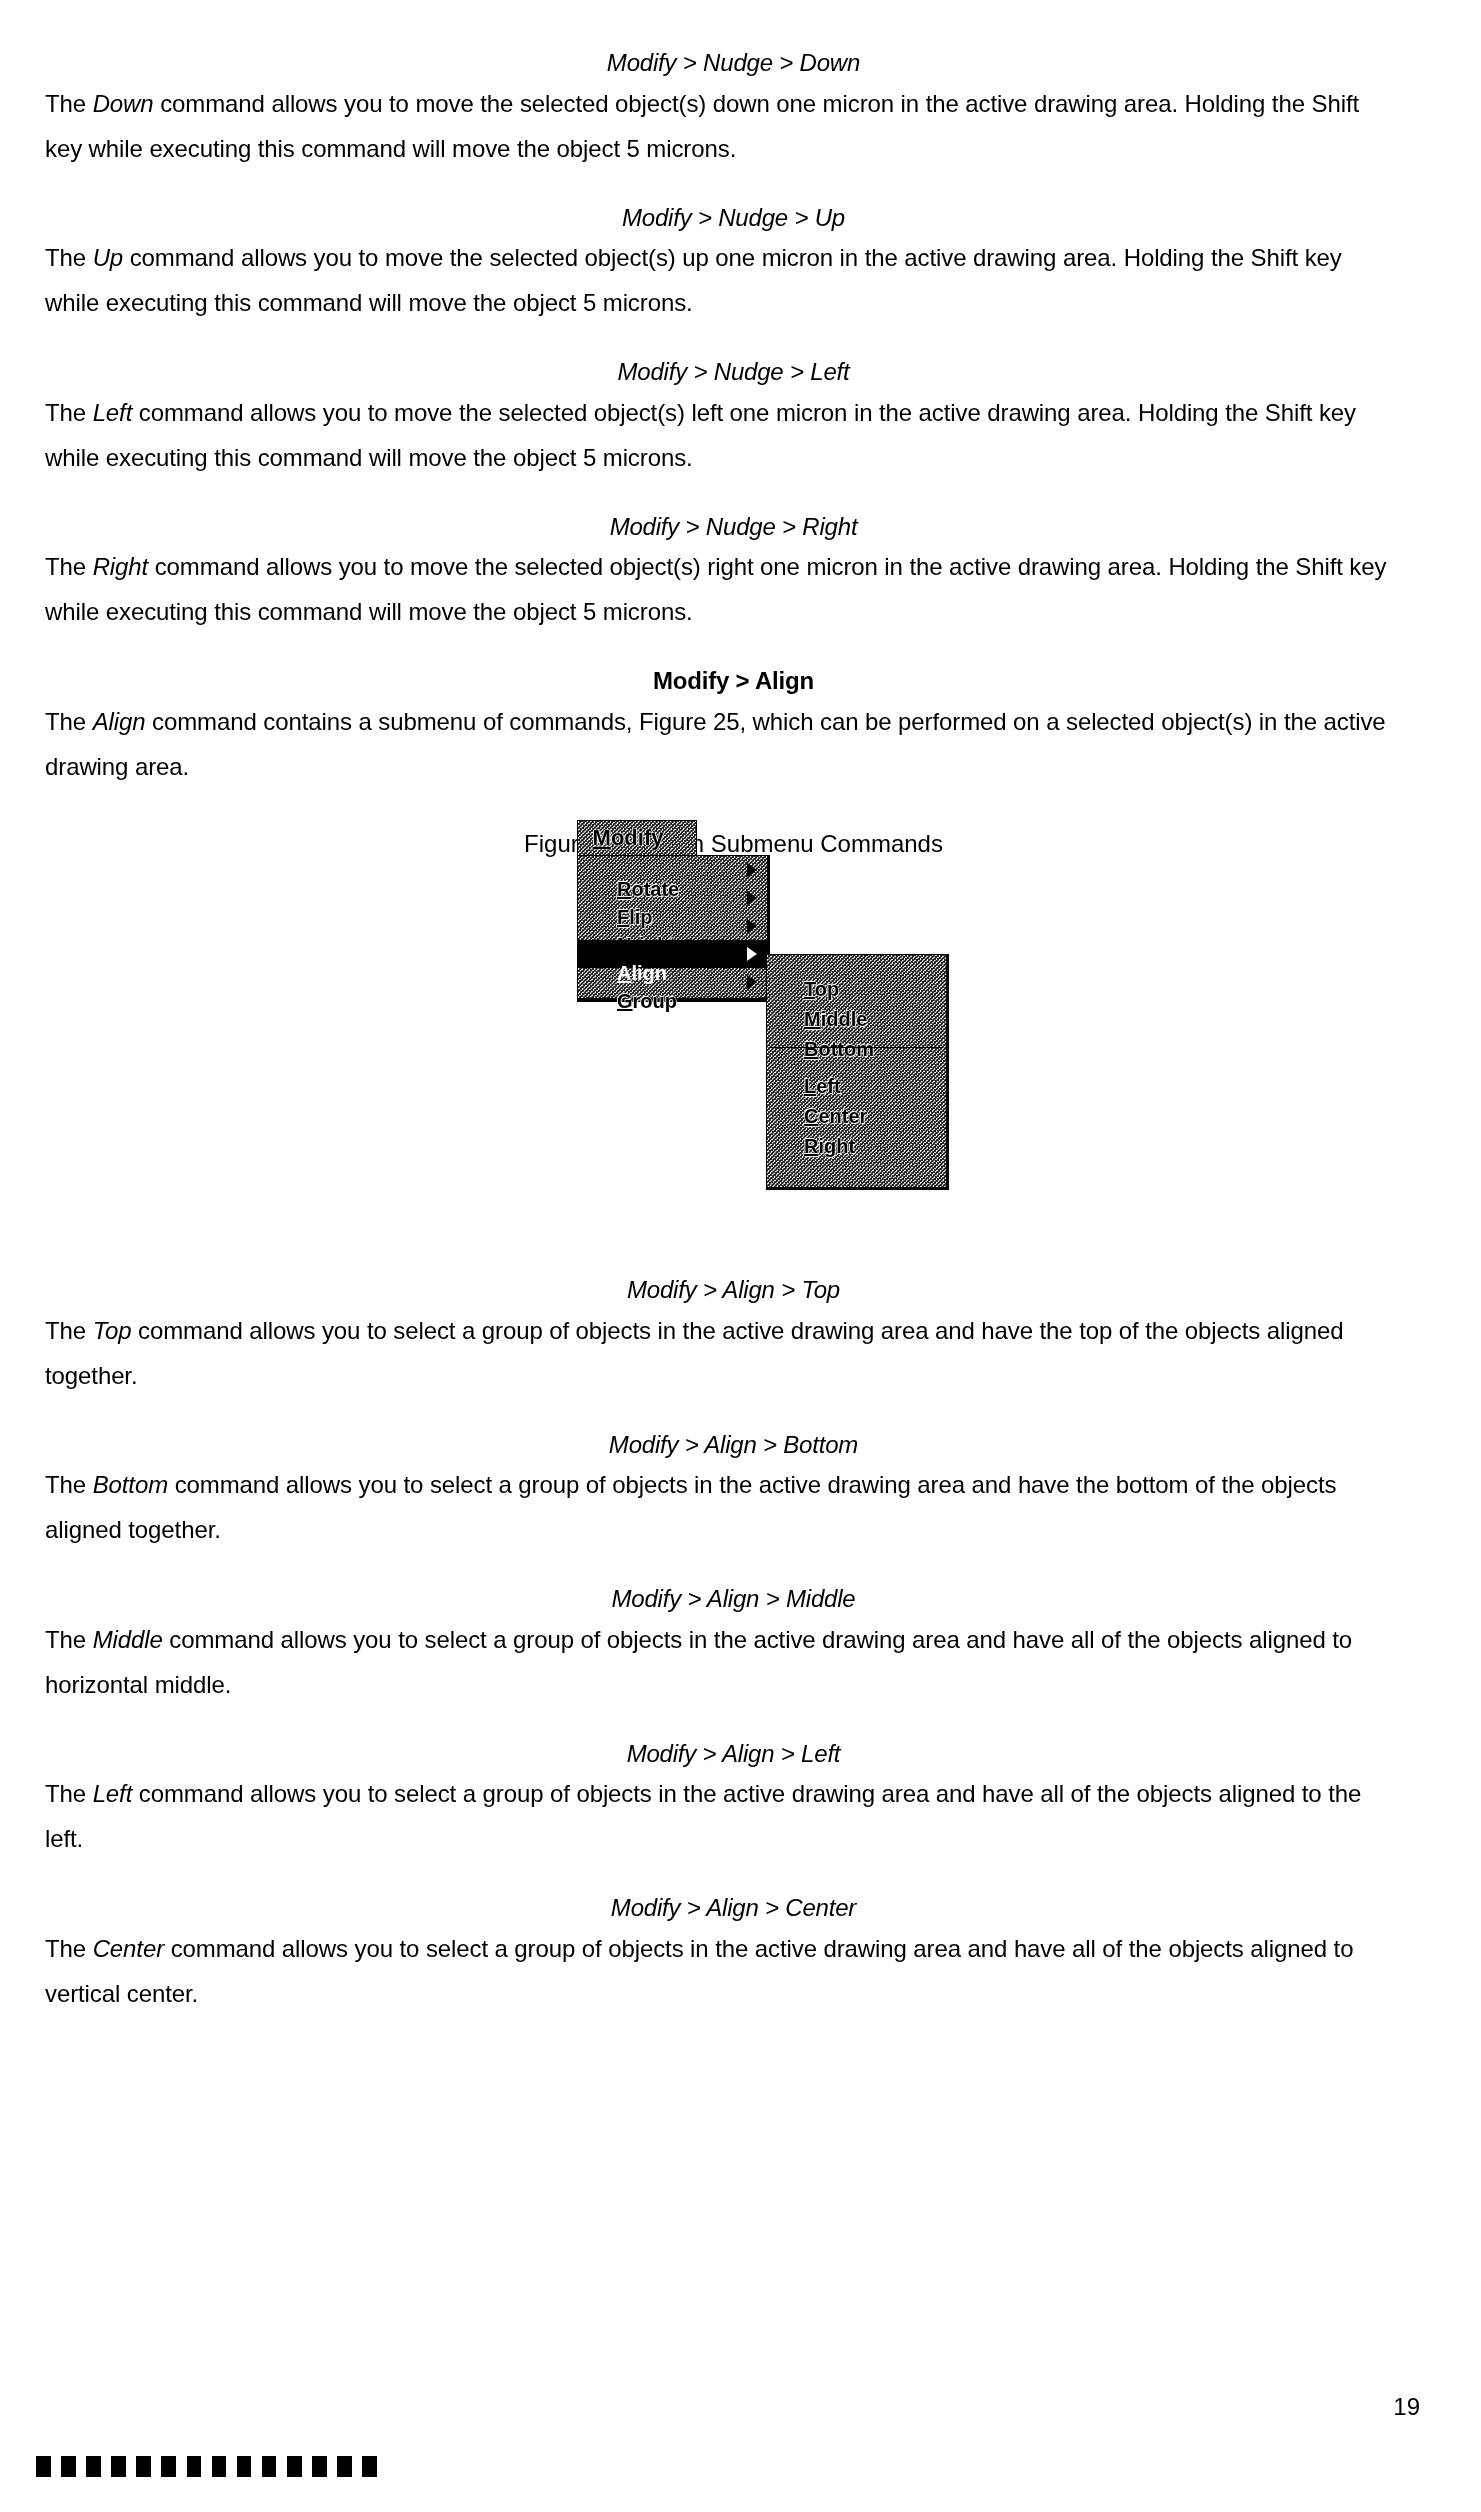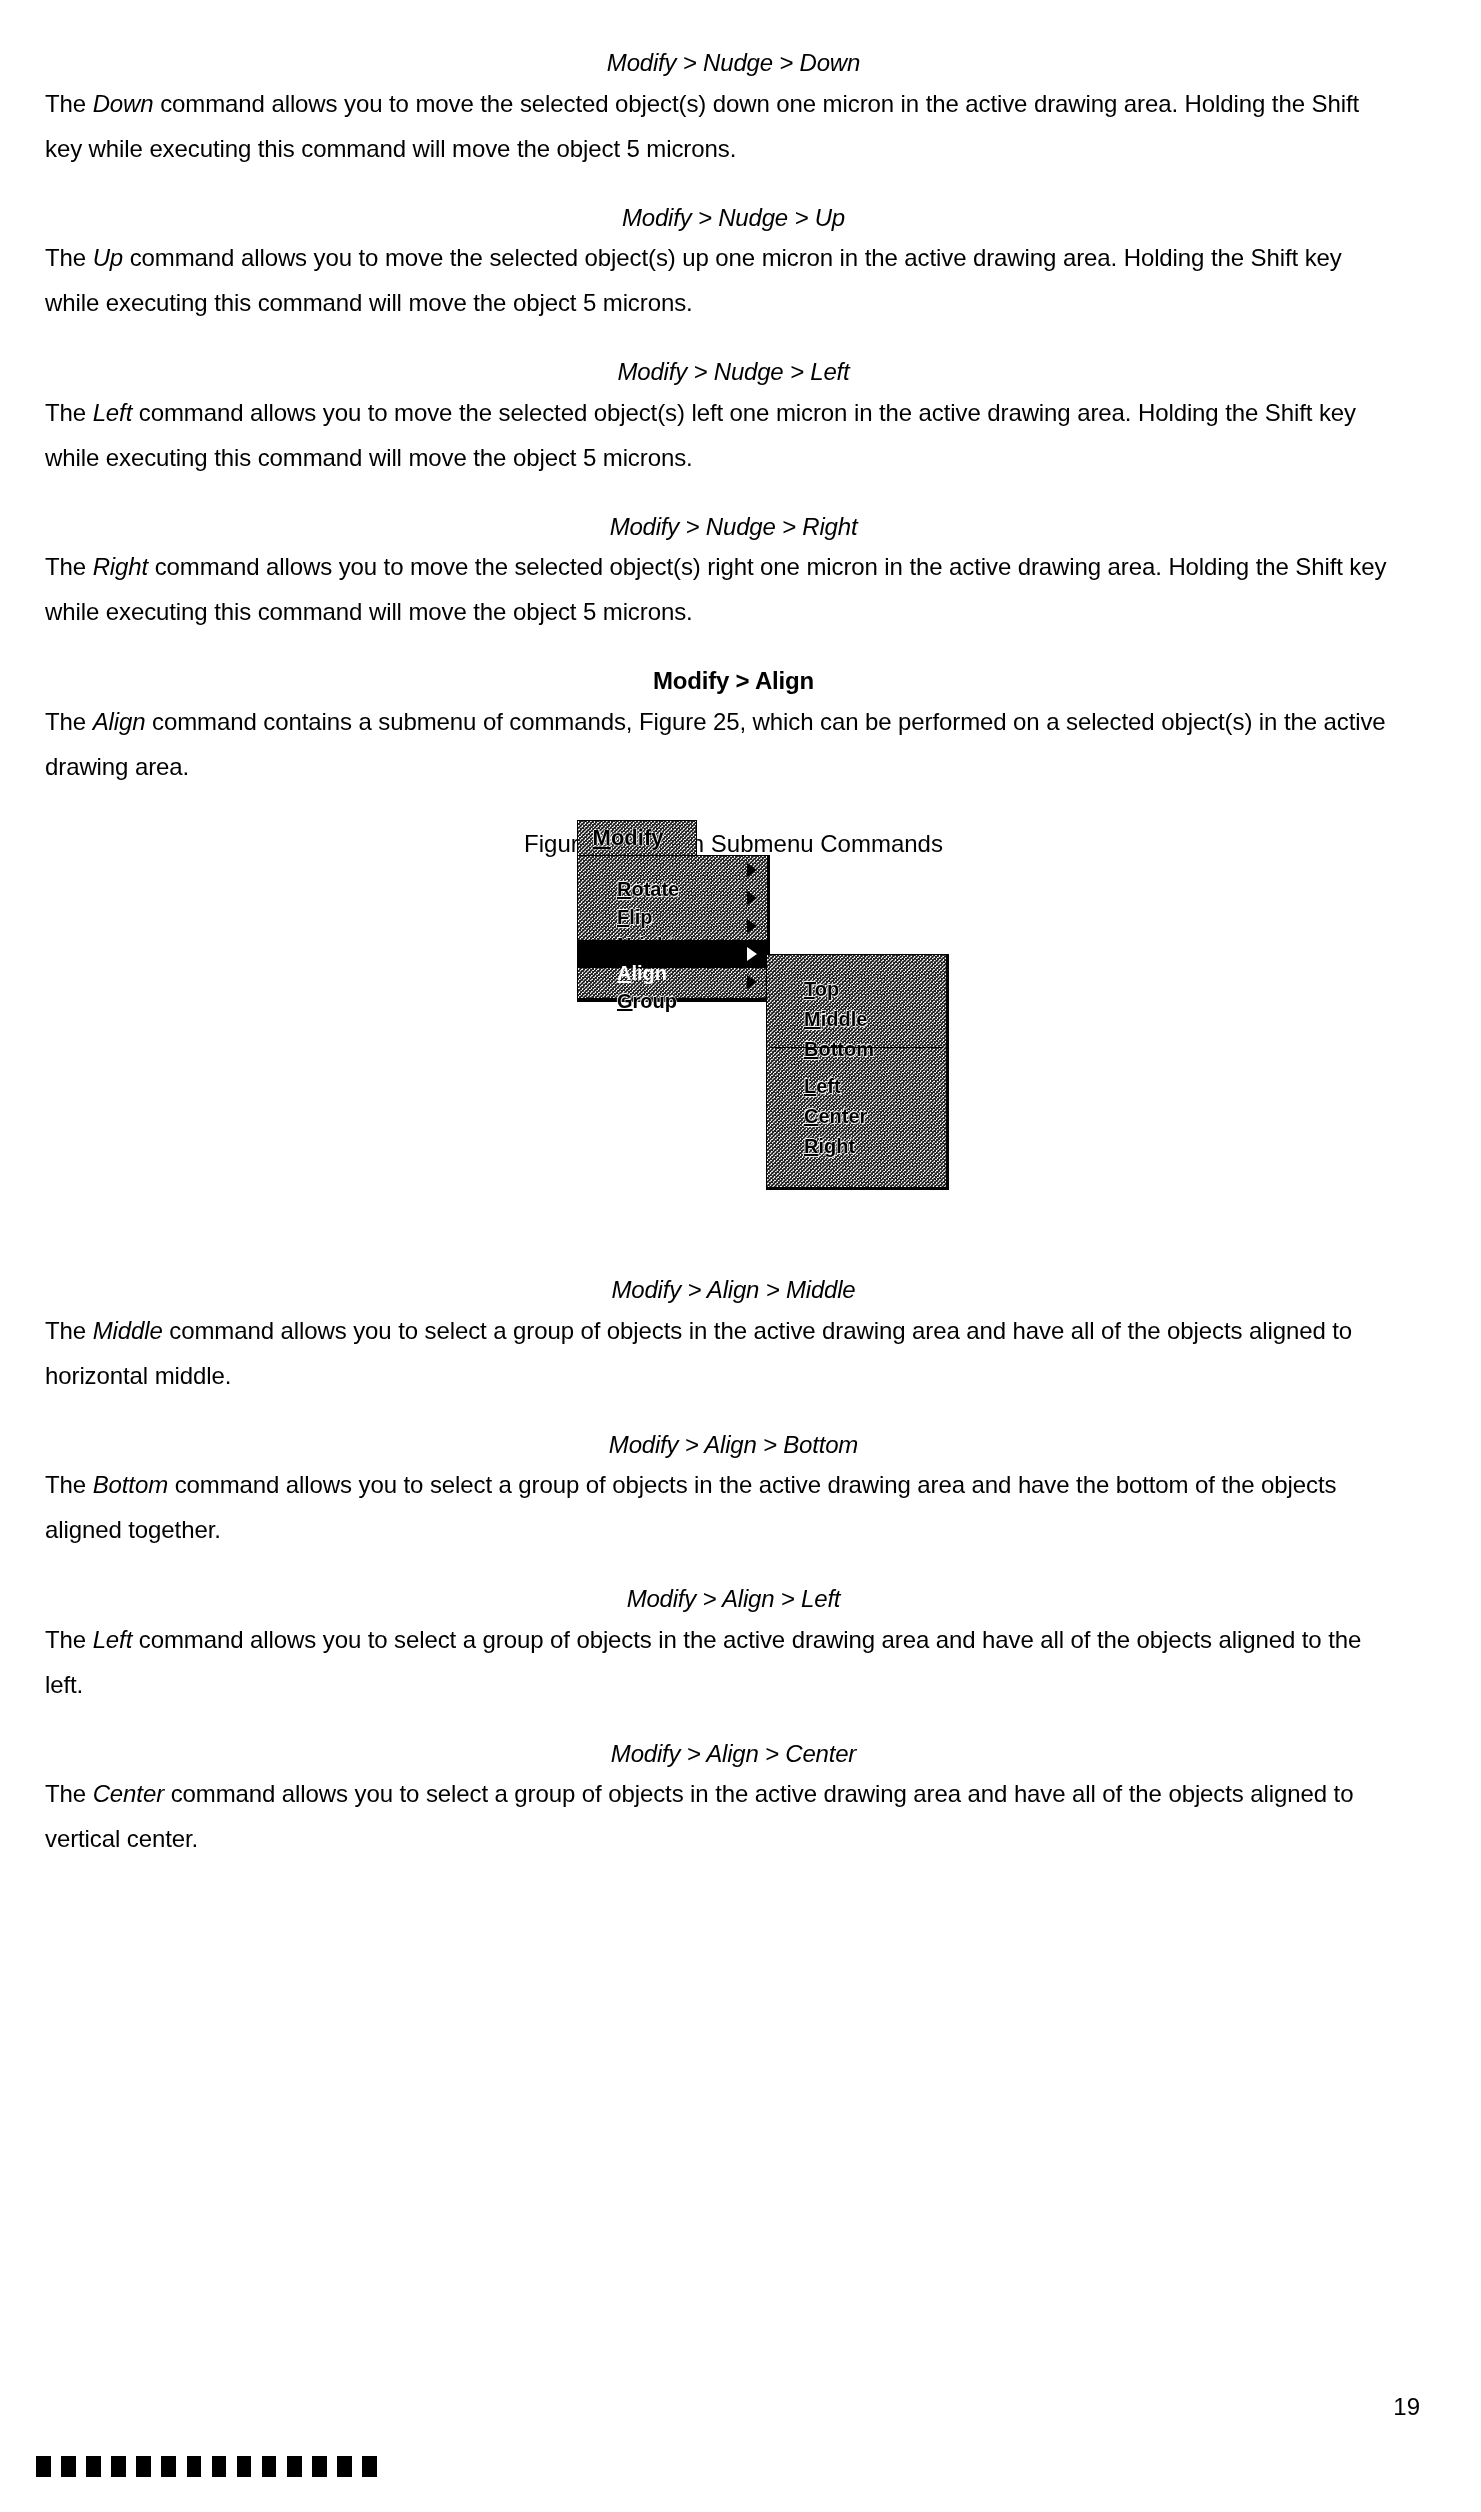--- a/index.html
+++ b/index.html
@@ -283,28 +283,32 @@
             </div>
           </div>
 
       </div>
 
       <p class="figure-caption">Figure 25 – Align Submenu Commands</p>
     </div>
 
     <div id="sections-after">
         <div class="block">
+          <p class="subhead">Modify &gt; Align &gt; Top</p>
+          <p class="body-text"><span>The </span><i>Top</i><span> command allows you to select a group of objects in the active drawing area and have the top of the objects aligned together.</span></p>
+        </div>
+        <div class="block">
+          <p class="subhead">Modify &gt; Align &gt; Bottom</p>
+          <p class="body-text"><span>The </span><i>Bottom</i><span> command allows you to select a group of objects in the active drawing area and have the bottom of the objects aligned together.</span></p>
+        </div>
+        <div class="block">
           <p class="subhead">Modify &gt; Align &gt; Middle</p>
           <p class="body-text"><span>The </span><i>Middle</i><span> command allows you to select a group of objects in the active drawing area and have all of the objects aligned to horizontal middle.</span></p>
         </div>
         <div class="block">
-          <p class="subhead">Modify &gt; Align &gt; Bottom</p>
-          <p class="body-text"><span>The </span><i>Bottom</i><span> command allows you to select a group of objects in the active drawing area and have the bottom of the objects aligned together.</span></p>
-        </div>
-        <div class="block">
           <p class="subhead">Modify &gt; Align &gt; Left</p>
           <p class="body-text"><span>The </span><i>Left</i><span> command allows you to select a group of objects in the active drawing area and have all of the objects aligned to the left.</span></p>
         </div>
         <div class="block">
           <p class="subhead">Modify &gt; Align &gt; Center</p>
           <p class="body-text"><span>The </span><i>Center</i><span> command allows you to select a group of objects in the active drawing area and have all of the objects aligned to vertical center.</span></p>
         </div>
       </div>
 
   </div>

